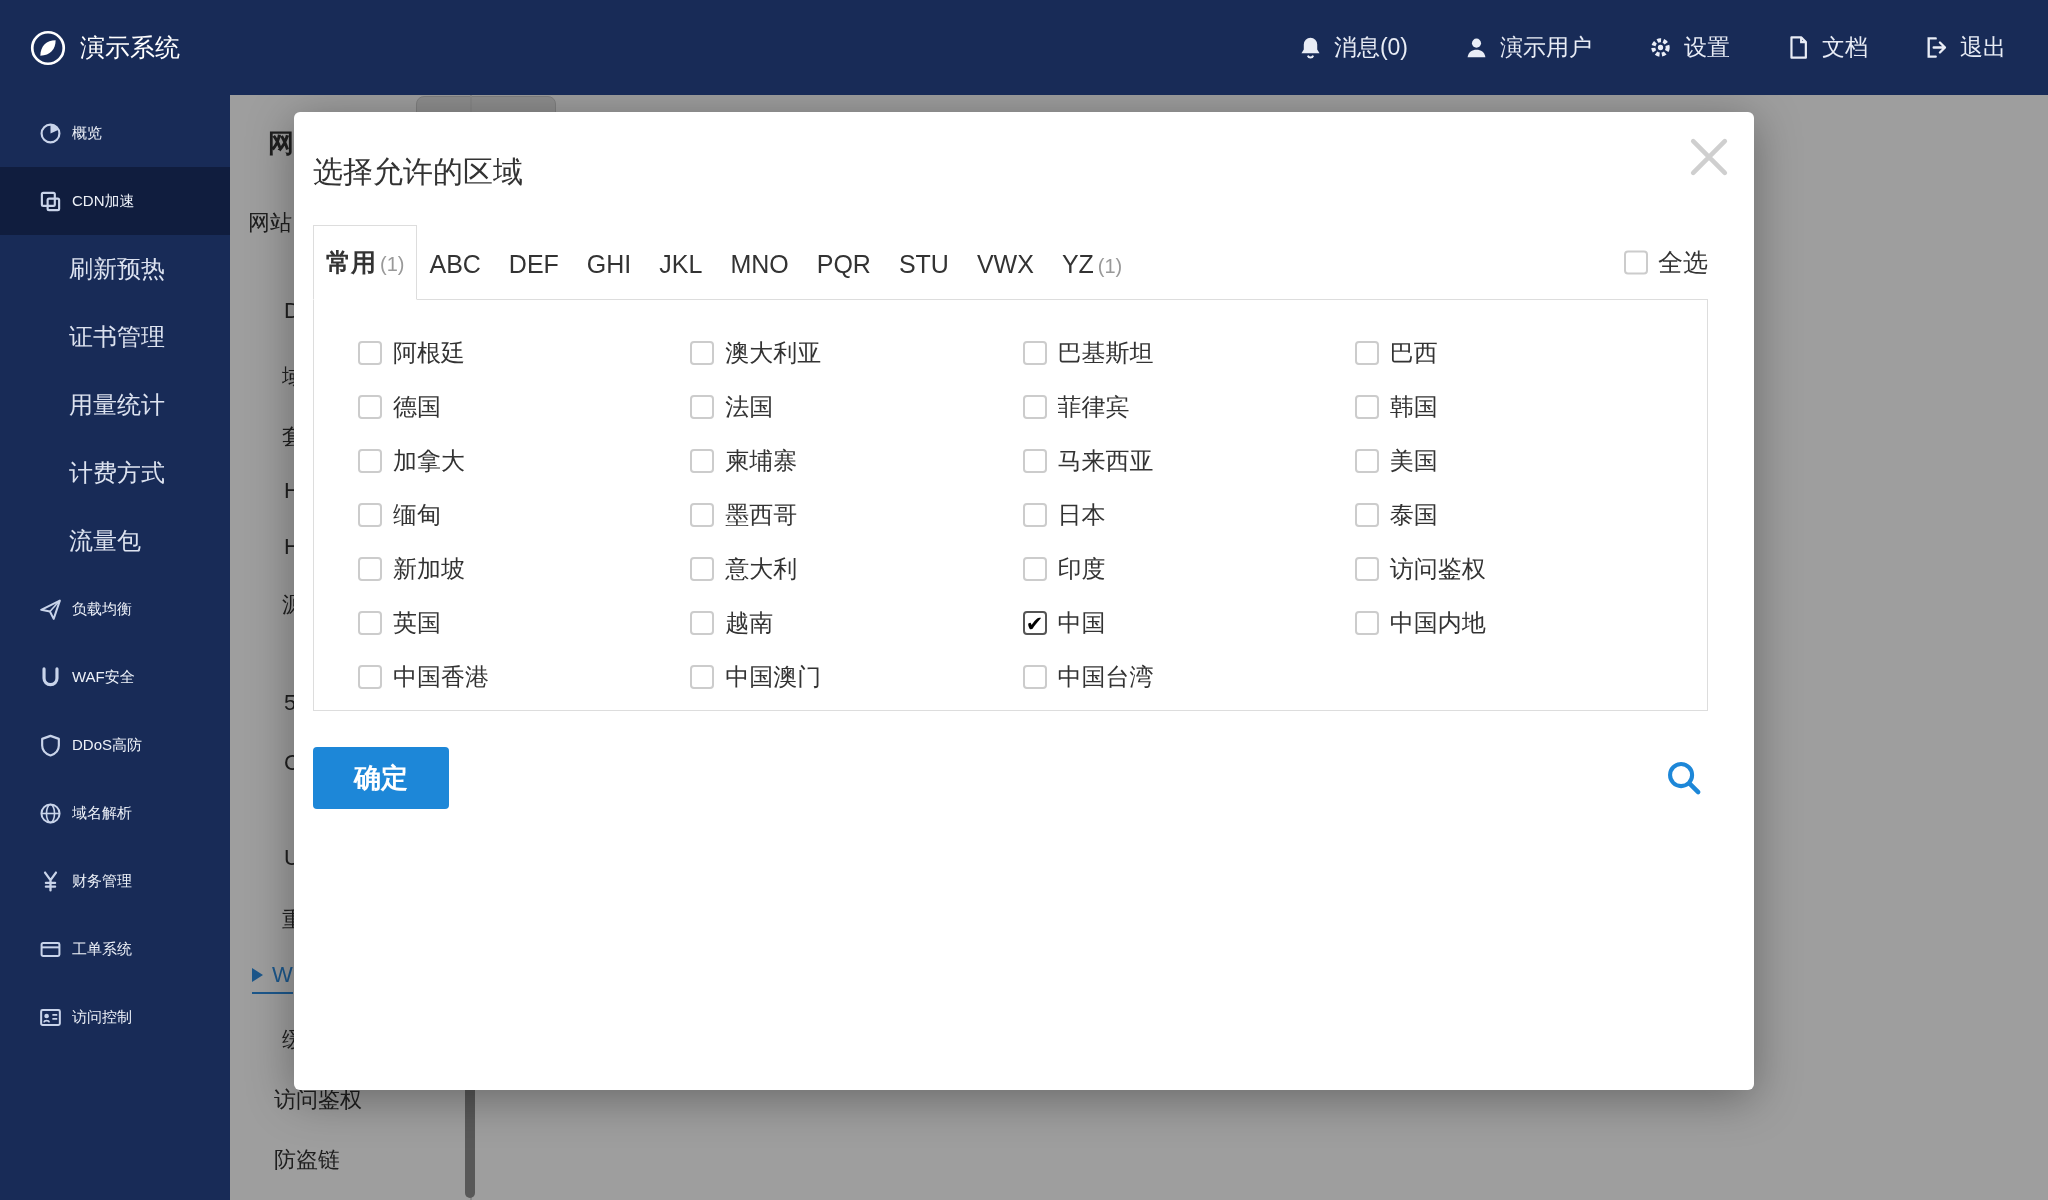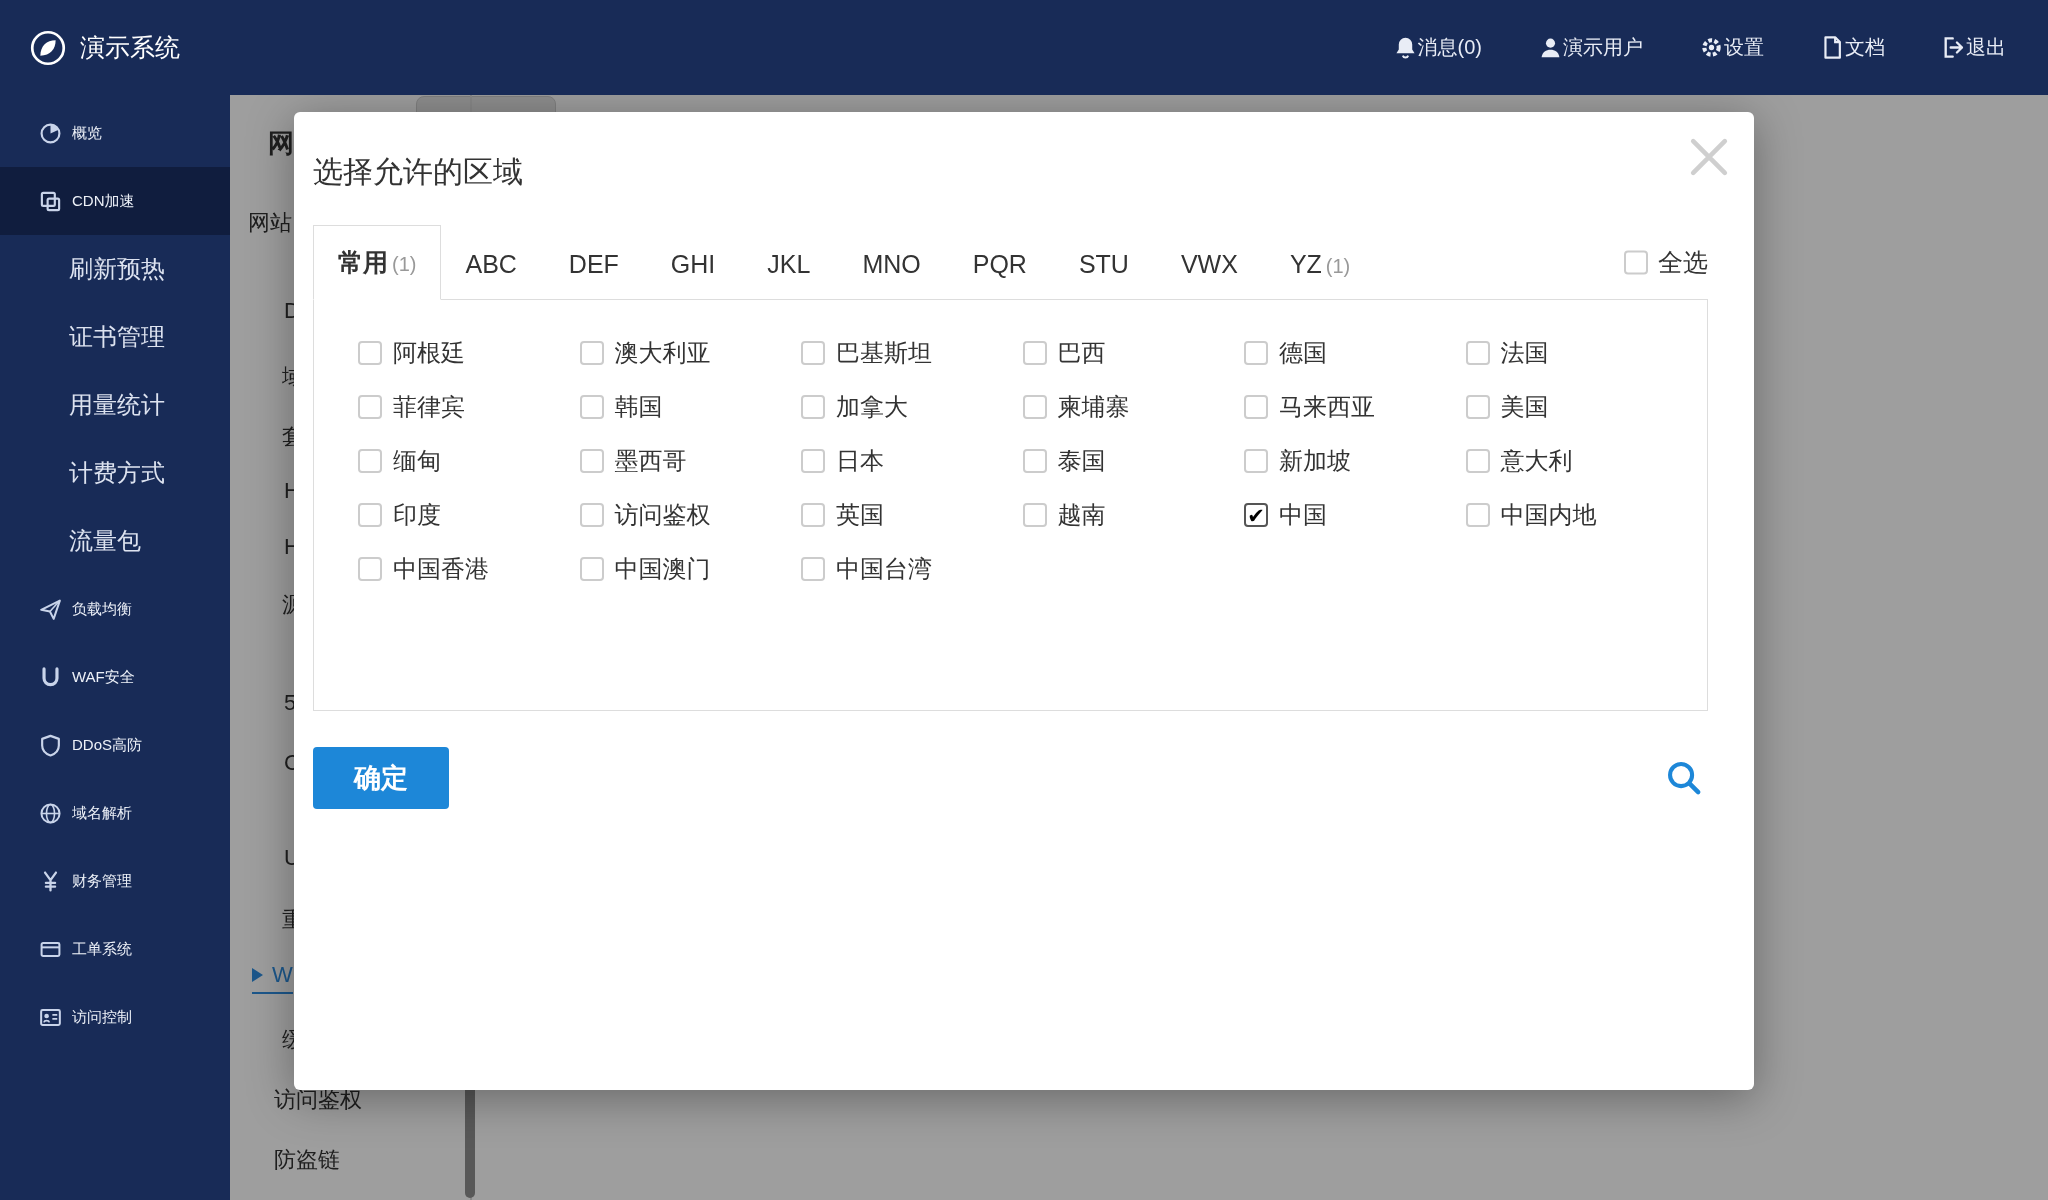--- a/index.html
+++ b/index.html
@@ -5,21 +5,21 @@
   *{box-sizing:border-box;margin:0;padding:0}
   html,body{background:#555}
   body{font-family:"Liberation Sans","DejaVu Sans",sans-serif}
   .page{position:relative;width:2048px;height:1200px;overflow:hidden;background:#fff;margin:0 auto}
 
   
   .topbar{position:absolute;top:0;left:0;right:0;height:95px;background:var(--navy,#182B57);display:flex;align-items:center;z-index:4;color:#EDF0F7}
   .brand{display:flex;align-items:center;gap:14px;padding-left:30px;font-size:25px;color:#fff;cursor:pointer}
   .brand .ic{width:36px;height:36px}
   .topbar-menu{margin-left:auto;display:flex;align-items:center;gap:56px;padding-right:42px}
-  .topbar-item{display:flex;align-items:center;font-size:20px;cursor:pointer;color:#E9EDF6;white-space:nowrap}
+  .topbar-item{display:flex;align-items:center;gap:11px;font-size:23px;cursor:pointer;color:#E9EDF6;white-space:nowrap}
   .topbar-item .ic{width:25px;height:25px;flex:none}
 
   
   .sidebar{position:absolute;top:75px;left:0;width:230px;bottom:0;background:var(--navy,#182B57);padding-top:24px;z-index:4}
   .side-item{display:flex;align-items:center;height:68px;padding-left:39px;gap:10px;color:#EDF1F8;font-size:15px;cursor:pointer;white-space:nowrap}
   .side-item .ic{width:23px;height:23px;flex:none;color:#C9D4EA}
   .side-item.sub{padding-left:69px;font-size:24px;color:#DDE3F0}
   .side-item.active{background:var(--navy-active,#101D3E)}
 
   
@@ -34,27 +34,27 @@
 
   .overlay{position:absolute;left:230px;top:75px;right:0;bottom:0;background:var(--overlay,rgba(0,0,0,.38));z-index:2}
 
   
   .modal{position:absolute;left:294px;top:112px;width:1460px;height:978px;background:#fff;border-radius:6px;z-index:3;box-shadow:0 8px 46px rgba(0,0,0,.35)}
   .modal-title{font-size:30px;color:#333;padding:40px 0 0 19px;font-weight:400}
   .modal-close{position:absolute;top:22px;right:22px;width:46px;height:46px;cursor:pointer;color:#CFCFCF}
 
   .tabs-row{display:flex;align-items:flex-end;margin:32px 46px 0 19px;position:relative}
   .tabs{display:flex;align-items:flex-end}
-  .tab{padding:20px 24px;font-size:25px;color:#333;cursor:pointer;white-space:nowrap}
+  .tab{padding:20px 12px;font-size:25px;color:#333;cursor:pointer;white-space:nowrap}
   .tab .tab-count{font-size:20px;color:#999;margin-left:4px;font-weight:400}
   .tab.active{font-weight:700;background:#fff;border:1px solid var(--border,#DDD);border-bottom:1px solid #fff;margin-bottom:-1px;position:relative;z-index:2}
   .select-all{position:absolute;right:0;top:50%;transform:translateY(-50%);display:flex;align-items:center;gap:10px;font-size:25px;color:#333;cursor:pointer}
 
   .grid-box{border:1px solid var(--border,#DDD);margin:0 46px 0 19px;height:412px;padding:26px 20px 0 44px}
-  .region-grid{display:grid;grid-template-columns:repeat(6,1fr);grid-auto-rows:54px;align-items:center}
+  .region-grid{display:grid;grid-template-columns:repeat(4,1fr);grid-auto-rows:54px;align-items:center}
   .region-item{display:flex;align-items:center;gap:11px;font-size:24px;color:#333;cursor:pointer;white-space:nowrap}
   .cb{width:24px;height:24px;border:2px solid #CCC;border-radius:4px;background:#fff;flex:none;display:flex;align-items:center;justify-content:center}
   .cb.checked{border-color:#555}
   .cb.checked::after{content:"✔";font-size:21px;font-weight:700;color:#000;line-height:1}
 
   .modal-footer{display:flex;align-items:center;justify-content:space-between;margin:36px 52px 0 19px}
   .confirm-btn{width:136px;height:62px;background:var(--primary,#1D87D8);color:#fff;font-size:27px;font-weight:600;border:none;border-radius:4px;cursor:pointer;font-family:inherit}
   .search-icon{width:36px;height:36px;color:var(--primary,#1D87D8);cursor:pointer}
 </style>
 </head>

